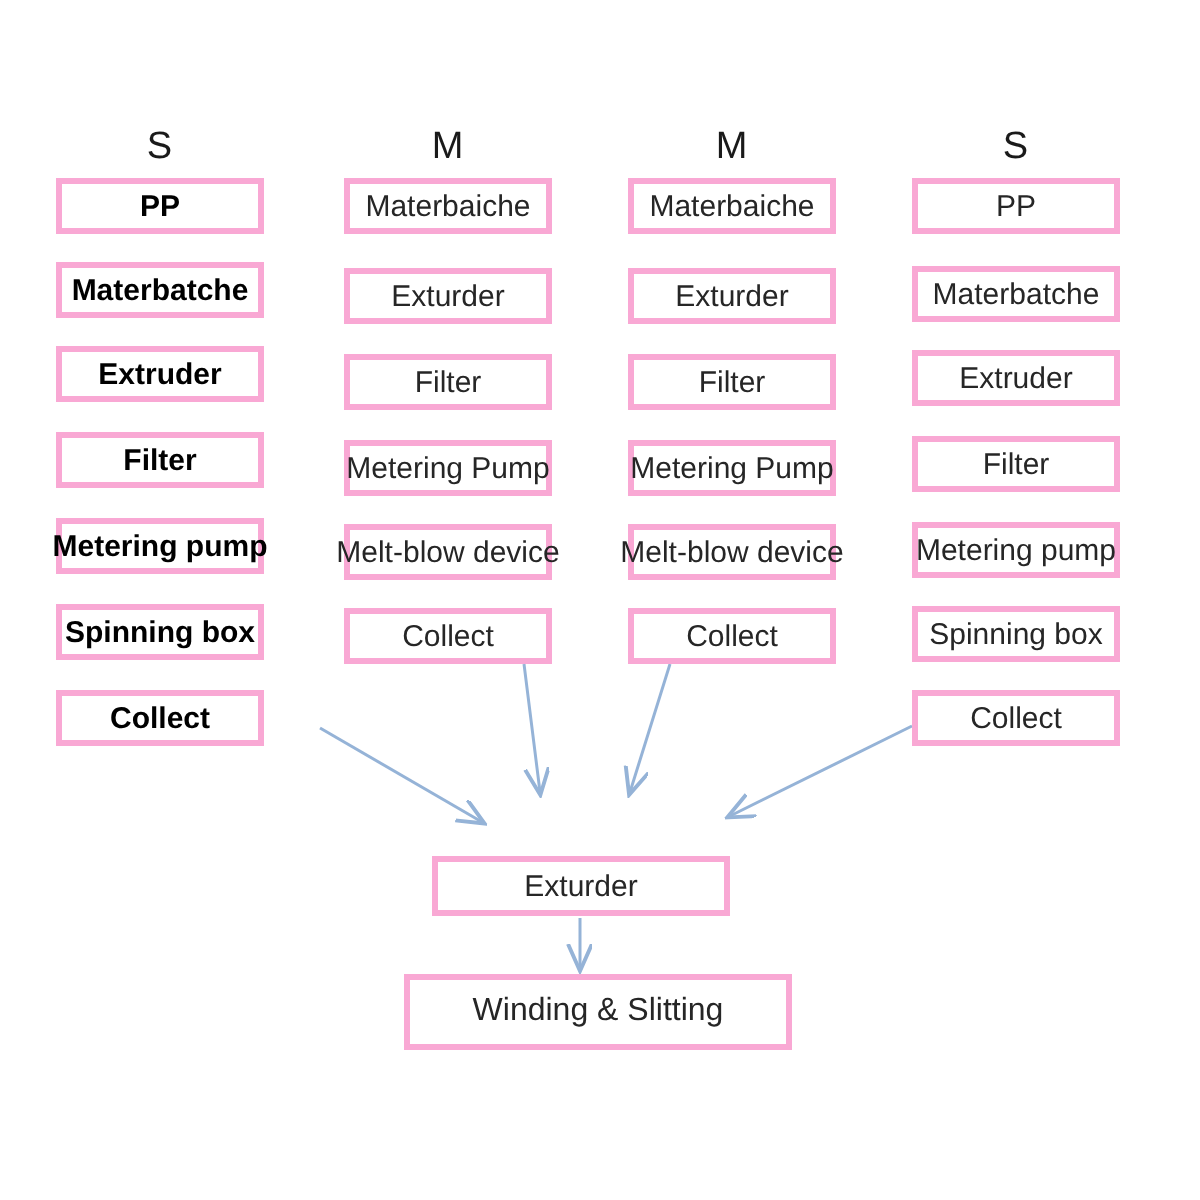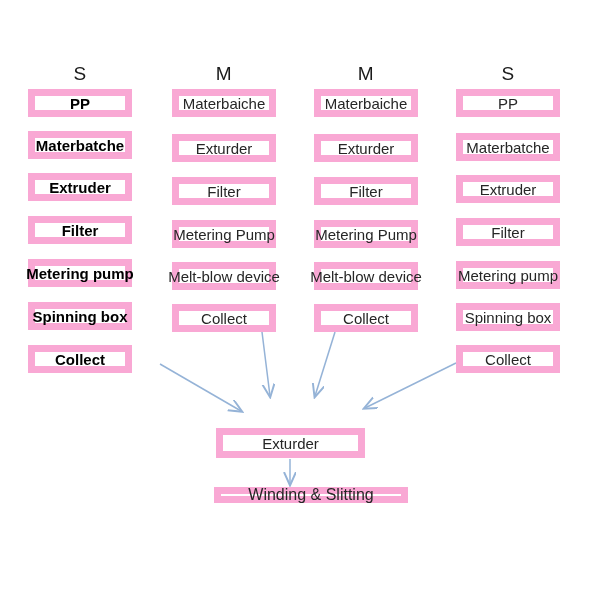--- a/index.html
+++ b/index.html
@@ -20,21 +20,21 @@
     position: absolute;
     font-size: 19px;
     color: #1a1a1a;
     text-align: center;
     line-height: 1;
     letter-spacing: 0.5px;
   }
   .pbox {
     position: absolute;
     box-sizing: border-box;
-    border: 7px solid #f9a8d4;
+    border: 3px solid #f9a8d4;
     background: transparent;
     display: flex;
     align-items: center;
     justify-content: center;
     font-size: 15px;
     color: #262626;
     white-space: nowrap;
     line-height: 1;
   }
   .pbox.bold {
@@ -161,17 +161,17 @@
     <span class="lbl">Spinning box</span>
     </div>
   <div class="pbox" style="left:456px; top:345px; width:104px; height:28px;">
     <span class="lbl">Collect</span>
     </div>
 
   <div class="pbox" style="left:216px; top:428px; width:149px; height:30px;">
     <span class="lbl">Exturder</span>
     </div>
 
-  <div class="pbox" style="left:214px; top:487px; width:194px; height:16px; font-size:16px;">
+  <div class="pbox" style="left:202px; top:487px; width:194px; height:38px; font-size:16px;">
     <span class="lbl">Winding &amp; Slitting</span>
     </div>
 
 </div>
 
 </body></html>

